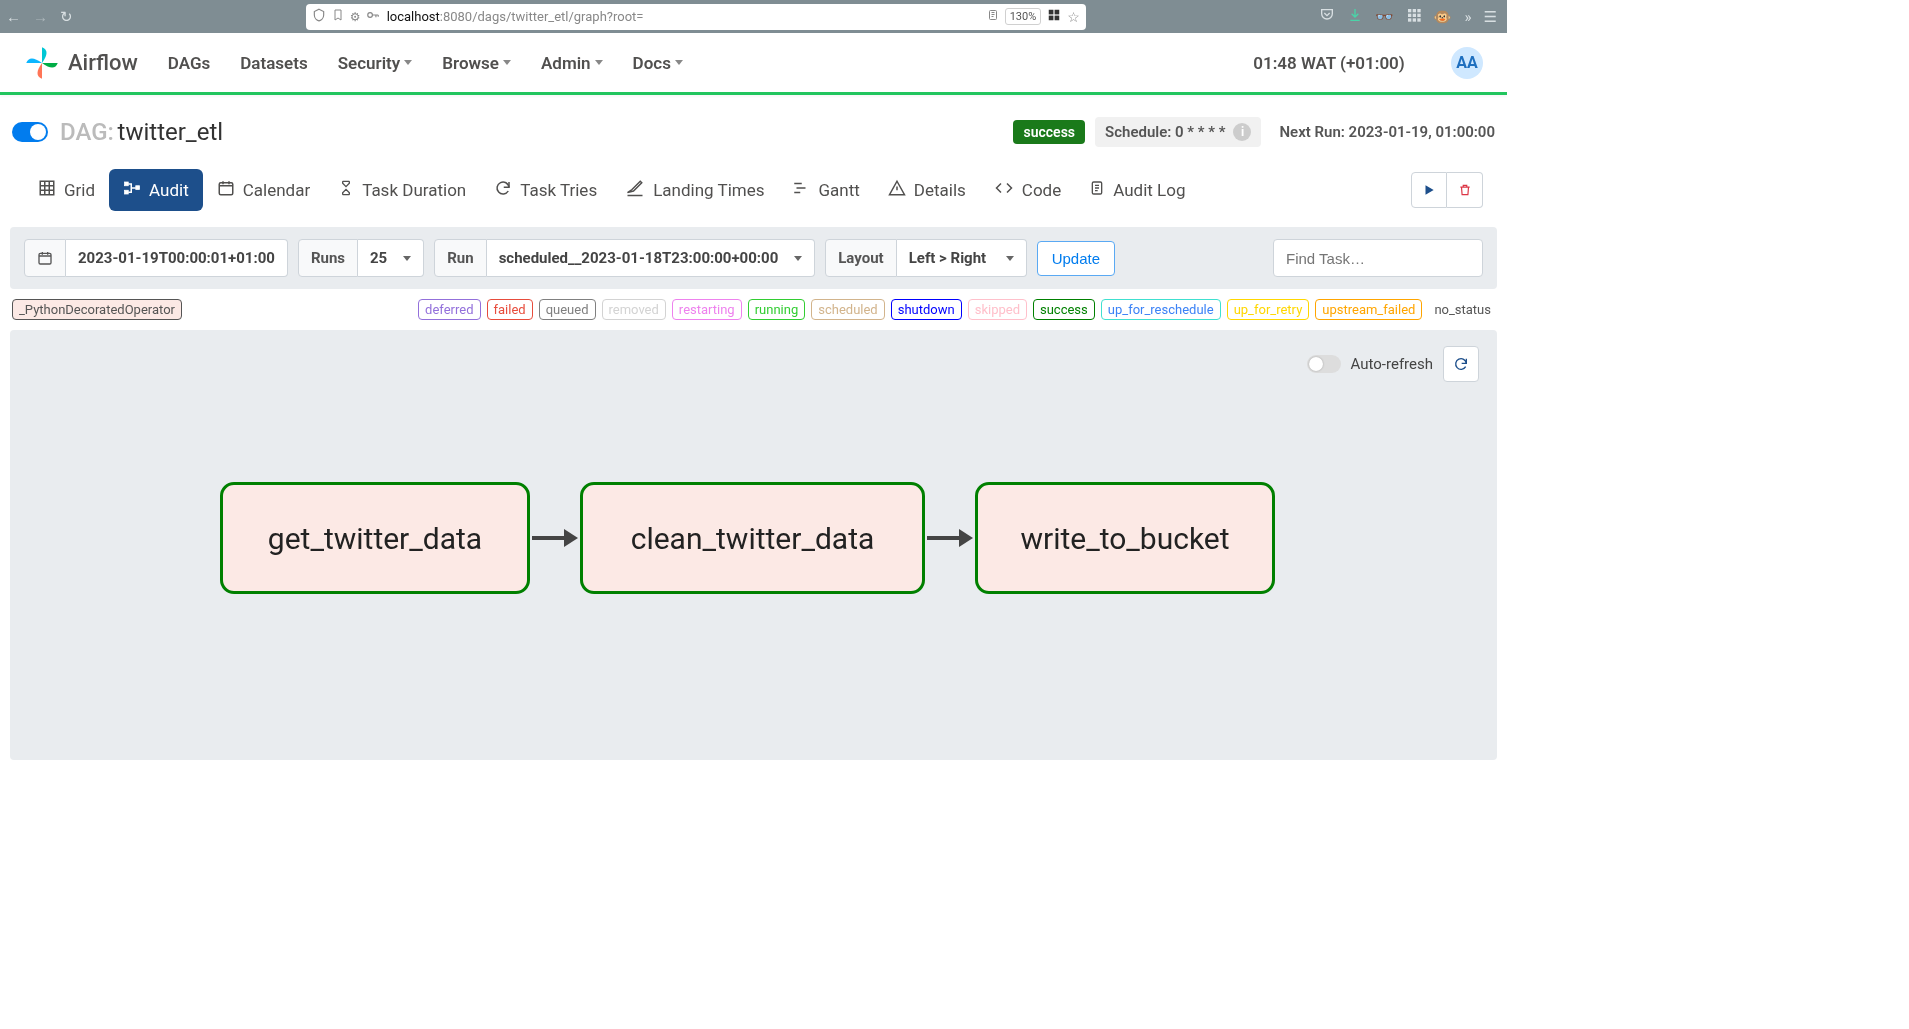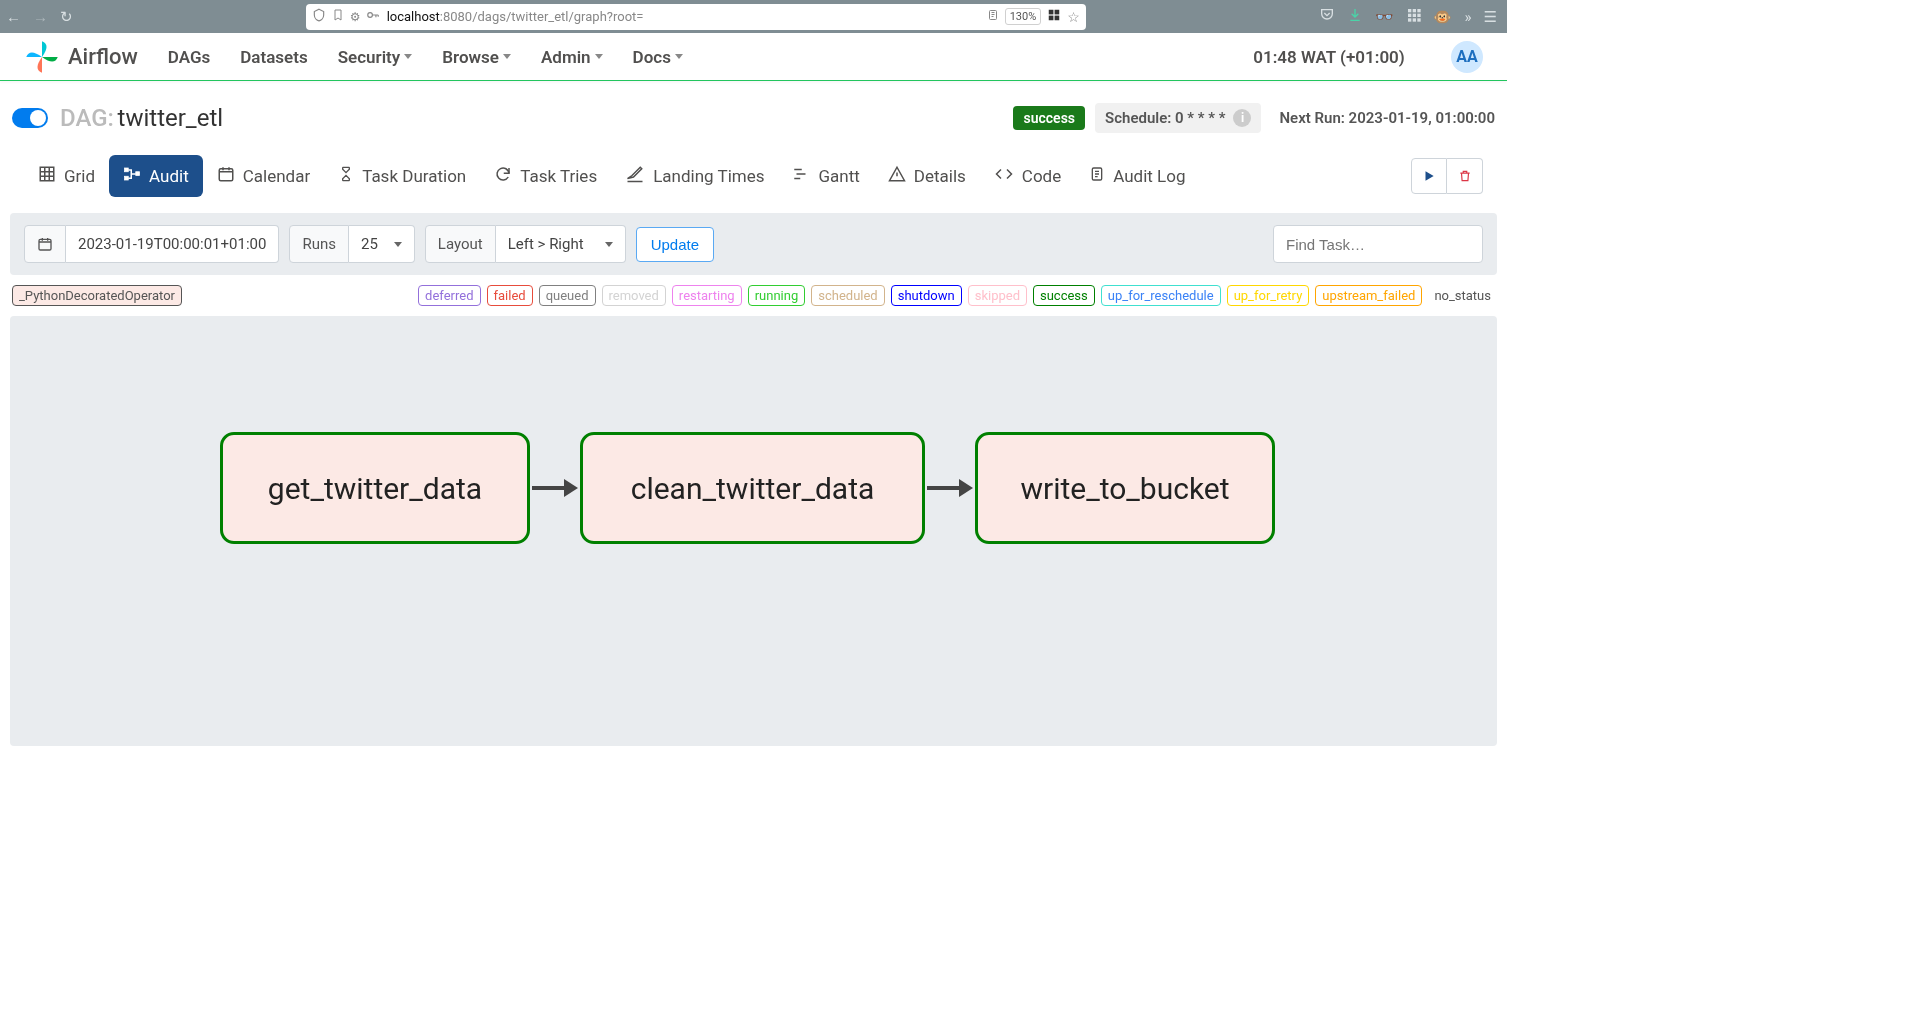--- a/index.html
+++ b/index.html
@@ -24,21 +24,21 @@
   .chrome { background:#7f8d93; height:33px; display:flex; align-items:center; padding:0 10px 0 6px; color:#fff; gap:10px;}
   .chrome .nav-icons { display:flex; gap:12px; align-items:center; color:#d8dfe2;}
   .urlbar { flex:0 1 780px; margin-left:290px; height:26px; background:#fff; border-radius:4px; display:flex; align-items:center; padding:0 6px; color:#555; font-size:13px; gap:6px;}
   .urlbar .url-text { flex:1; white-space:nowrap; overflow:hidden; }
   .urlbar .url-text .grey{color:#888;} .urlbar .url-text .dark{color:#111;}
   .urlbar .zoom { border:1px solid #d0d0d0; border-radius:3px; font-size:11px; padding:1px 4px; color:#555;}
   .urlbar .ico { color:#888; font-size:14px;}
   .chrome .right-icons{display:flex;align-items:center;gap:12px;color:#d8dfe2;}
 
   
-  .navbar { height:48px; border-bottom:1px solid #22c55e; display:flex; align-items:center; padding:0 24px; gap:30px; box-shadow: 0 2px 2px rgba(0,0,0,0.03);}
+  .navbar { height:62px; border-bottom:3px solid #22c55e; display:flex; align-items:center; padding:0 24px; gap:30px; box-shadow: 0 2px 2px rgba(0,0,0,0.03);}
   .brand { display:flex; align-items:center; gap:8px; font-size:22px; font-weight:500; color:var(--airflow-nav-text);}
   .brand svg{display:block;}
   .nav-item { font-size:17px; font-weight:600; color:var(--airflow-nav-text); display:flex; align-items:center; gap:4px; cursor:pointer;}
   .nav-item .caret{ width:0;height:0;border-left:4px solid transparent;border-right:4px solid transparent;border-top:5px solid #888;}
   .navbar .spacer{flex:1}
   .clock { font-size:17px; font-weight:600; color:var(--airflow-nav-text);}
   .avatar { width:32px;height:32px;border-radius:50%;background:#cfe8ff;color:#1e6fbf;display:flex;align-items:center;justify-content:center;font-weight:700;font-size:16px;margin-left:10px;}
 
   
   .dag-header { display:flex; align-items:center; padding:22px 12px 12px 12px;}
@@ -60,21 +60,21 @@
   .tab svg{stroke:currentColor;}
   .tabs .spacer{flex:1}
   .icon-btn { width:36px;height:36px;border:1px solid var(--border-grey);border-radius:4px;background:#fff;display:flex;align-items:center;justify-content:center;}
   .icon-btn.danger{color:var(--danger-red);}
   .btn-group{display:flex;}
   .btn-group .icon-btn:first-child{border-top-right-radius:0;border-bottom-right-radius:0;}
   .btn-group .icon-btn:last-child{border-top-left-radius:0;border-bottom-left-radius:0;border-left:0;}
 
   
   .filterbar{background:var(--bg-light-grey);display:flex;align-items:center;padding:12px 14px;border-radius:4px;margin:0 10px;gap:10px;}
-  .input-group{display:flex;align-items:flex-end;}
+  .input-group{display:flex;align-items:flex-end;font-weight:bold;}
   .input-group > *{border:1px solid var(--border-grey);background:#fff;padding:8px 12px;font-size:15px;color:#444;height:38px;display:flex;align-items:center;}
   .input-group > *:not(:first-child){border-left:0;}
   .input-group > *:first-child{border-top-left-radius:4px;border-bottom-left-radius:4px;}
   .input-group > *:last-child{border-top-right-radius:4px;border-bottom-right-radius:4px;}
   .input-group .addon{background:#f8f9fa;color:#555;}
   .select{display:flex;align-items:center;gap:16px;}
   .select .caret{ width:0;height:0;border-left:4px solid transparent;border-right:4px solid transparent;border-top:5px solid #666;}
   .btn-update{border:1px solid #5aa9f3;color:var(--airflow-blue);background:#fff;padding:8px 14px;border-radius:4px;font-size:15px;}
   .filterbar .spacer{flex:1}
   .find-input{border:1px solid var(--border-grey);background:#fff;border-radius:4px;height:38px;width:210px;padding:0 12px;font-size:15px;}
@@ -308,20 +308,27 @@
           <rect x="3" y="5" width="18" height="16" rx="2"></rect>
           <path d="M3 9h18M8 3v4M16 3v4"></path>
         </svg>
     </div>
     <div style="min-width:210px;">2023-01-19T00:00:01+01:00</div>
   </div>
   <div class="input-group">
     <div class="addon">Runs</div>
     <div class="select">
         <span>25</span>
+        <span class="caret"></span>
+      </div>
+  </div>
+  <div class="input-group">
+    <div class="addon">Run</div>
+    <div class="select" style="min-width:300px;justify-content:space-between;">
+        <span>scheduled__2023-01-18T23:00:00+00:00</span>
         <span class="caret"></span>
       </div>
   </div>
   <div class="input-group">
     <div class="addon">Layout</div>
     <div class="select" style="min-width:130px;justify-content:space-between;">
         <span>Left &gt; Right</span>
         <span class="caret"></span>
       </div>
   </div>
@@ -345,20 +352,30 @@
       <span class="chip" style="border-color: rgb(255, 192, 203); color: rgb(255, 192, 203);">skipped</span>
       <span class="chip" style="border-color: rgb(0, 128, 0); color: rgb(0, 128, 0);">success</span>
       <span class="chip" style="border-color: rgb(64, 224, 208); color: #3b82f6;">up_for_reschedule</span>
       <span class="chip" style="border-color: rgb(255, 215, 0); color: rgb(255, 215, 0);">up_for_retry</span>
       <span class="chip" style="border-color: rgb(255, 165, 0); color: rgb(255, 165, 0);">upstream_failed</span>
     </div>
   <span class="nostatus">no_status</span>
 </div>
 
 <div class="canvas">
+  <div class="canvas-top">
+    <div class="switch"></div>
+    <span class="auto-label">Auto-refresh</span>
+    <div class="icon-btn" style="color:#1d4f8b;">
+      <svg width="16" height="16" viewBox="0 0 24 24" fill="none" stroke="currentColor" stroke-width="2">
+          <path d="M20 11A8 8 0 1 0 19 16"></path>
+          <path d="M20 4v7h-7"></path>
+        </svg>
+    </div>
+  </div>
   <div class="graph-area">
     <div class="node" style="left:210px;top:100px;width:310px;">get_twitter_data</div>
     <div class="arrow" style="left:522px;top:147px;">
         <div class="shaft"></div>
         <div class="head"></div>
       </div>
     <div class="node" style="left:570px;top:100px;width:345px;">clean_twitter_data</div>
     <div class="arrow" style="left:917px;top:147px;">
         <div class="shaft"></div>
         <div class="head"></div>

